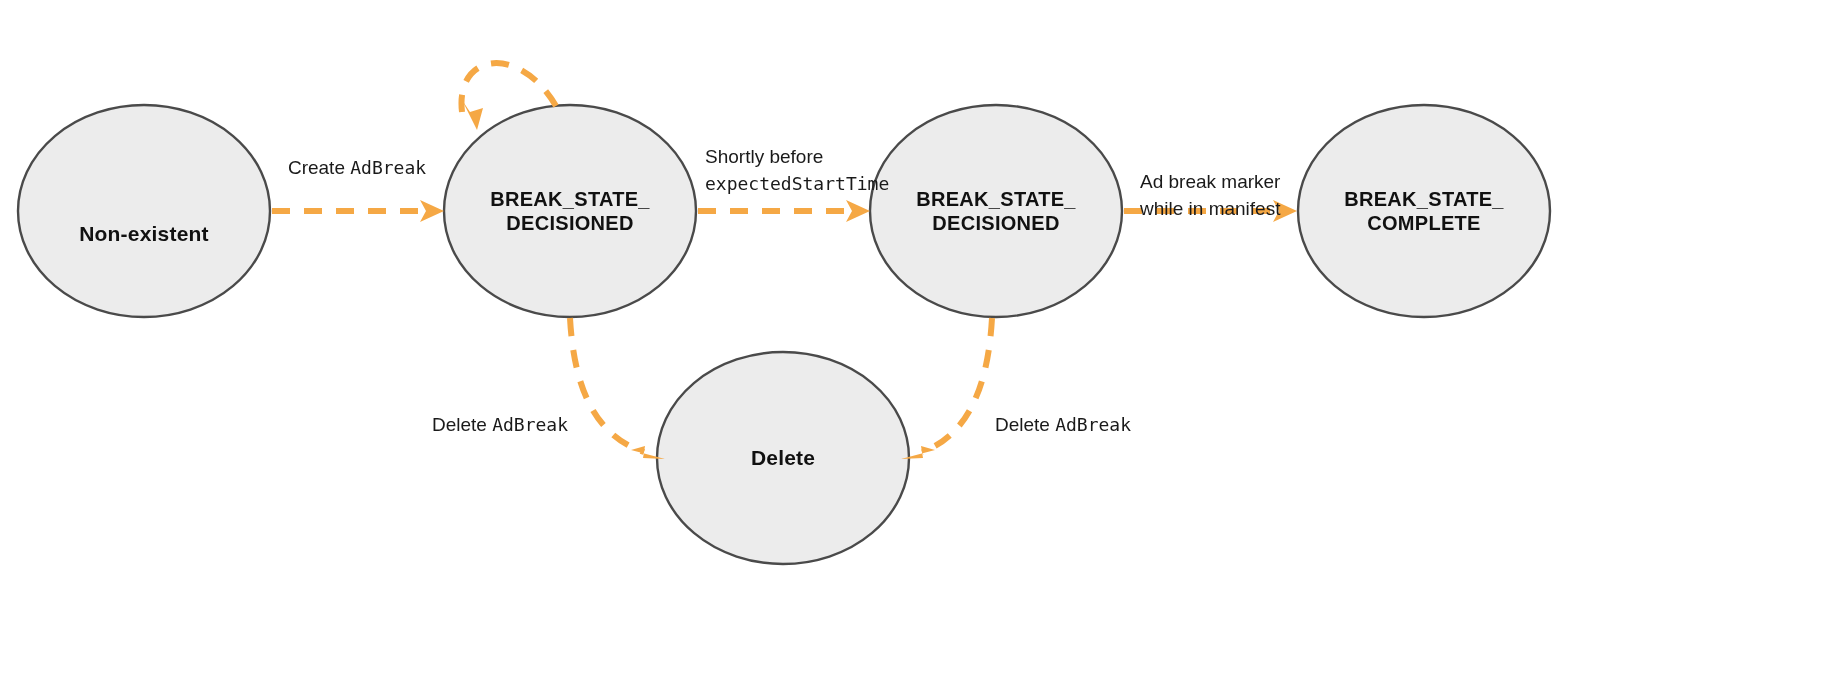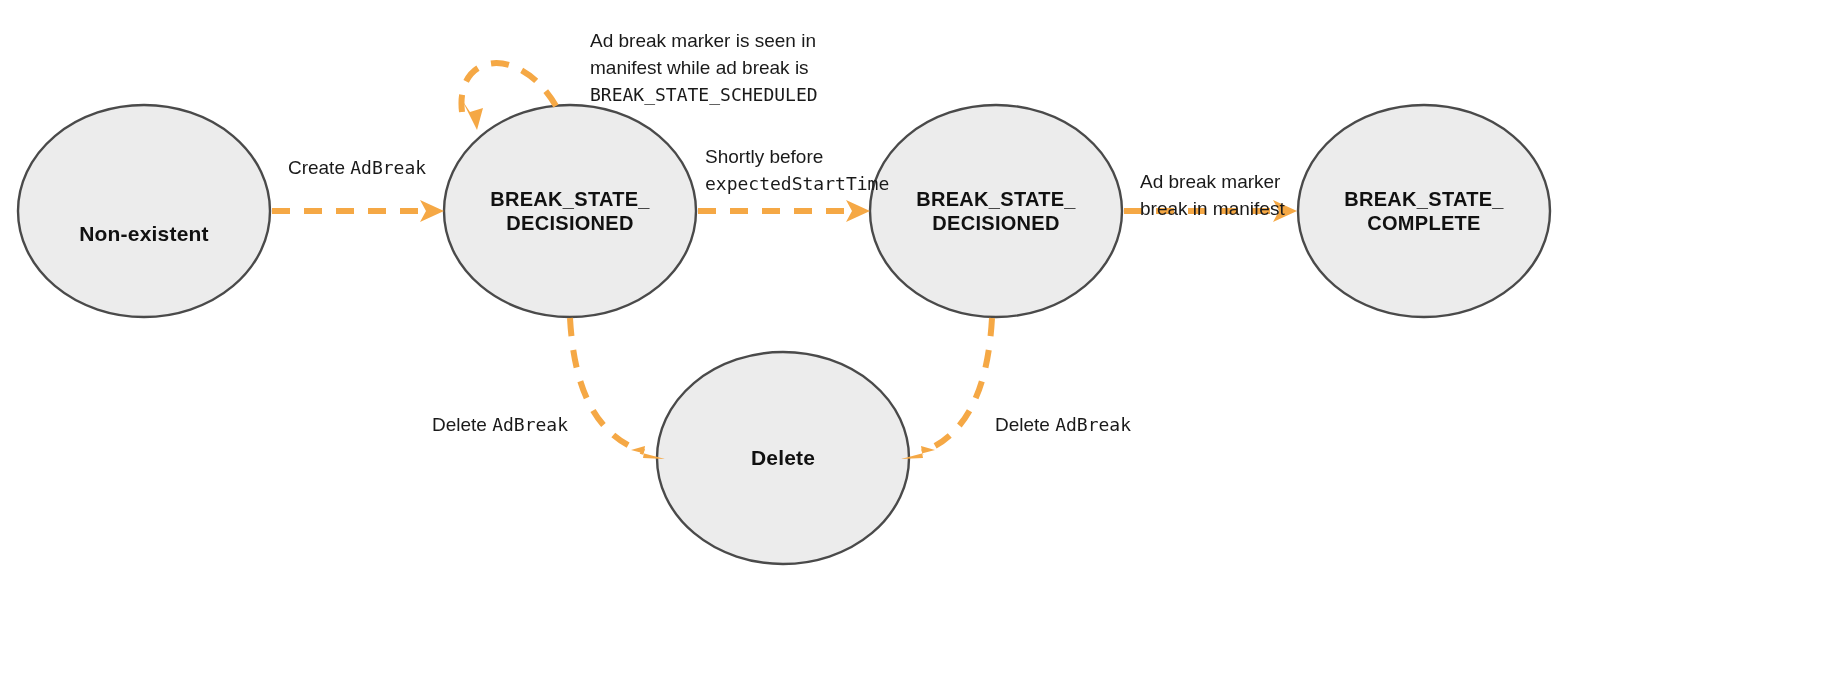--- a/index.html
+++ b/index.html
@@ -150,34 +150,29 @@
   </div>
 
   <div class="node-label plain" style="left:783px; top:458px;">
     <div>Delete</div>
   </div>
 
   <div class="edge-label lbl-center" style="left:357px; top:168px;">
     <div><span class="sans">Create </span><span class="code">AdBreak</span></div>
   </div>
 
-  <div class="edge-label lbl-left" style="left:590px; top:68px;">
-    <div class="sans">Ad break marker is seen in</div>
-    <div class="sans">manifest while ad break is</div>
-    <div class="code">BREAK_STATE_SCHEDULED</div>
-  </div>
 
   <div class="edge-label lbl-left" style="left:705px; top:170px;">
     <div class="sans">Shortly before</div>
     <div class="code">expectedStartTime</div>
   </div>
 
   <div class="edge-label lbl-left" style="left:1140px; top:170px;margin-top:26px;">
     <div class="sans">Ad break marker</div>
-    <div class="sans">break in manifest</div>
+    <div class="sans">while in manifest</div>
   </div>
 
   <div class="edge-label lbl-center" style="left:500px; top:425px;">
     <div><span class="sans">Delete </span><span class="code">AdBreak</span></div>
   </div>
 
   <div class="edge-label lbl-center" style="left:1063px; top:425px;">
     <div><span class="sans">Delete </span><span class="code">AdBreak</span></div>
   </div>
 

